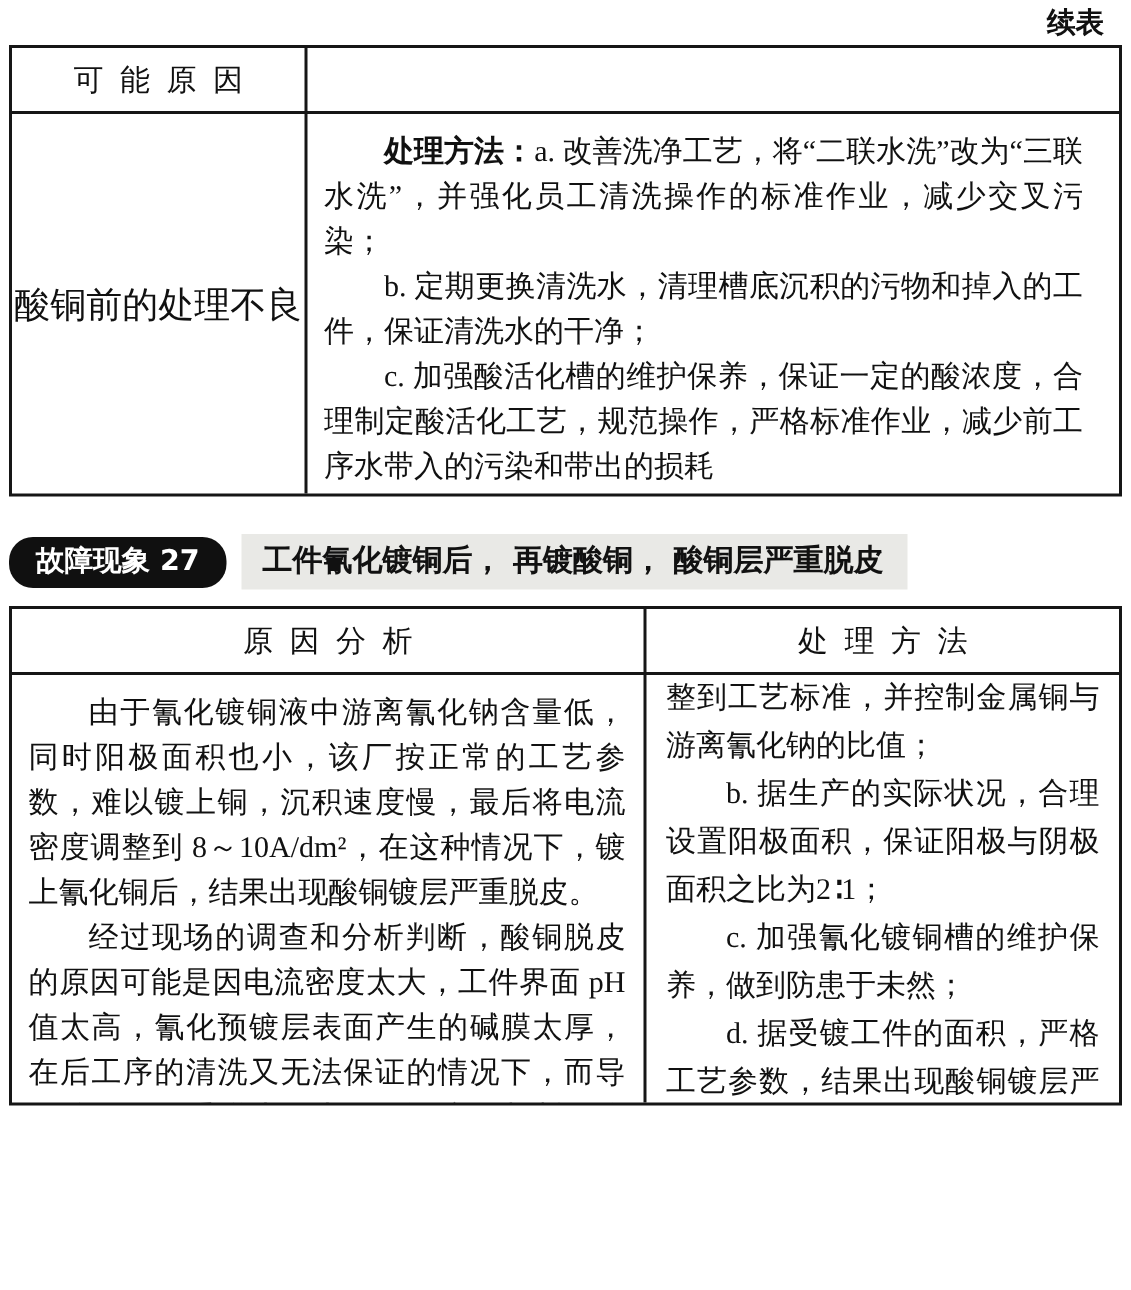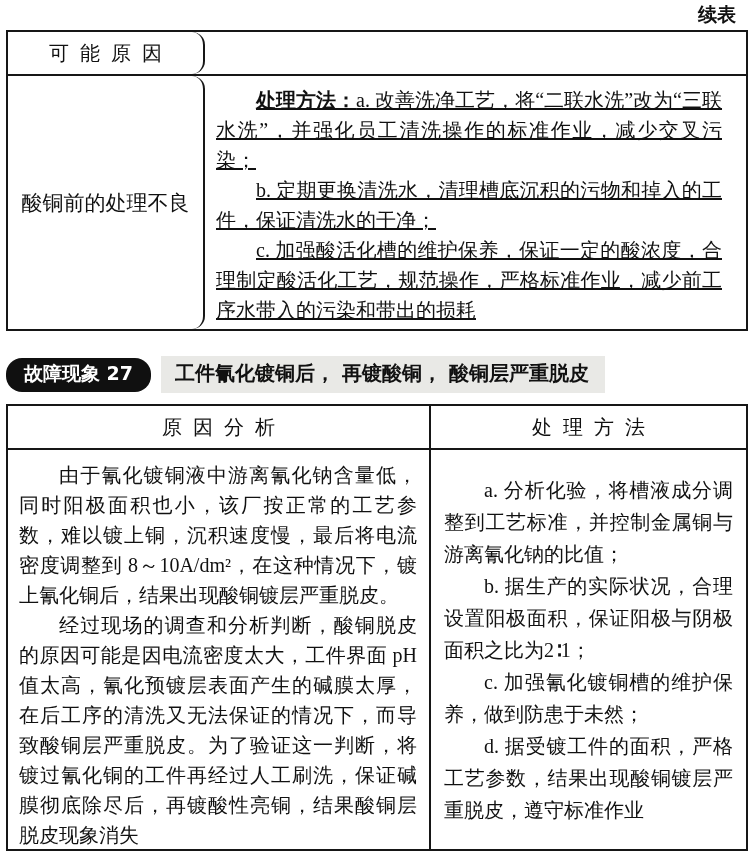--- a/index.html
+++ b/index.html
@@ -36,30 +36,30 @@
     display:flex;align-items:center;justify-content:center;
     font-size:20px;letter-spacing:0.55em;text-indent:0.55em;
     font-family:"Liberation Serif","DejaVu Serif",serif;
   }
   .tbody{display:flex;}
   .td{overflow:hidden;}
   .para{margin:0;text-indent:2em;text-align:justify;}
   
   .tbl1{top:30px;}
   .tbl1 .thead{height:44px;}
-  .tbl1 .c1{width:197px;border-right:2px solid var(--border);border-radius:13px;}
+  .tbl1 .c1{width:197px;border-right:2px solid var(--border);}
   .tbl1 .c2{flex:1;}
   .tbl1 .tbody{height:253px;}
   .cause-cell{
     display:flex;align-items:center;justify-content:center;
-    font-size:21px;
+    font-size:24px;
   }
   .method-cell{
     padding:9px 24px 0 11px;
-    font-size:20px;line-height:30px;text-decoration:underline;
+    font-size:20px;line-height:30px;
   }
   .bold-lead{
     font-weight:bold;
     font-family:"DejaVu Sans","Liberation Sans",sans-serif;
   }
   
   .fault-row{
     position:absolute;top:356px;left:6px;
     display:flex;align-items:center;gap:10px;
     font-family:"DejaVu Sans","Liberation Sans",sans-serif;
@@ -77,21 +77,21 @@
     border-radius:0;
     padding:4px 16px 6px 14px;
     font-size:20px;font-weight:bold;
     white-space:nowrap;
   }
   
   .tbl2{top:404px;}
   .tbl2 .thead{height:44px;}
   .tbl2 .c1{width:423px;border-right:2px solid var(--border);}
   .tbl2 .c2{flex:1;}
-  .tbl2 .tbody{height:399px;}
+  .tbl2 .tbody{height:285px;}
   .analysis-cell{
     padding:10px 12px 0 11px;
     font-size:20px;line-height:30px;
   }
   .method2-cell{
     display:flex;flex-direction:column;justify-content:center;
     padding:0 13px;
     font-size:20px;line-height:32px;
   }
 </style>

